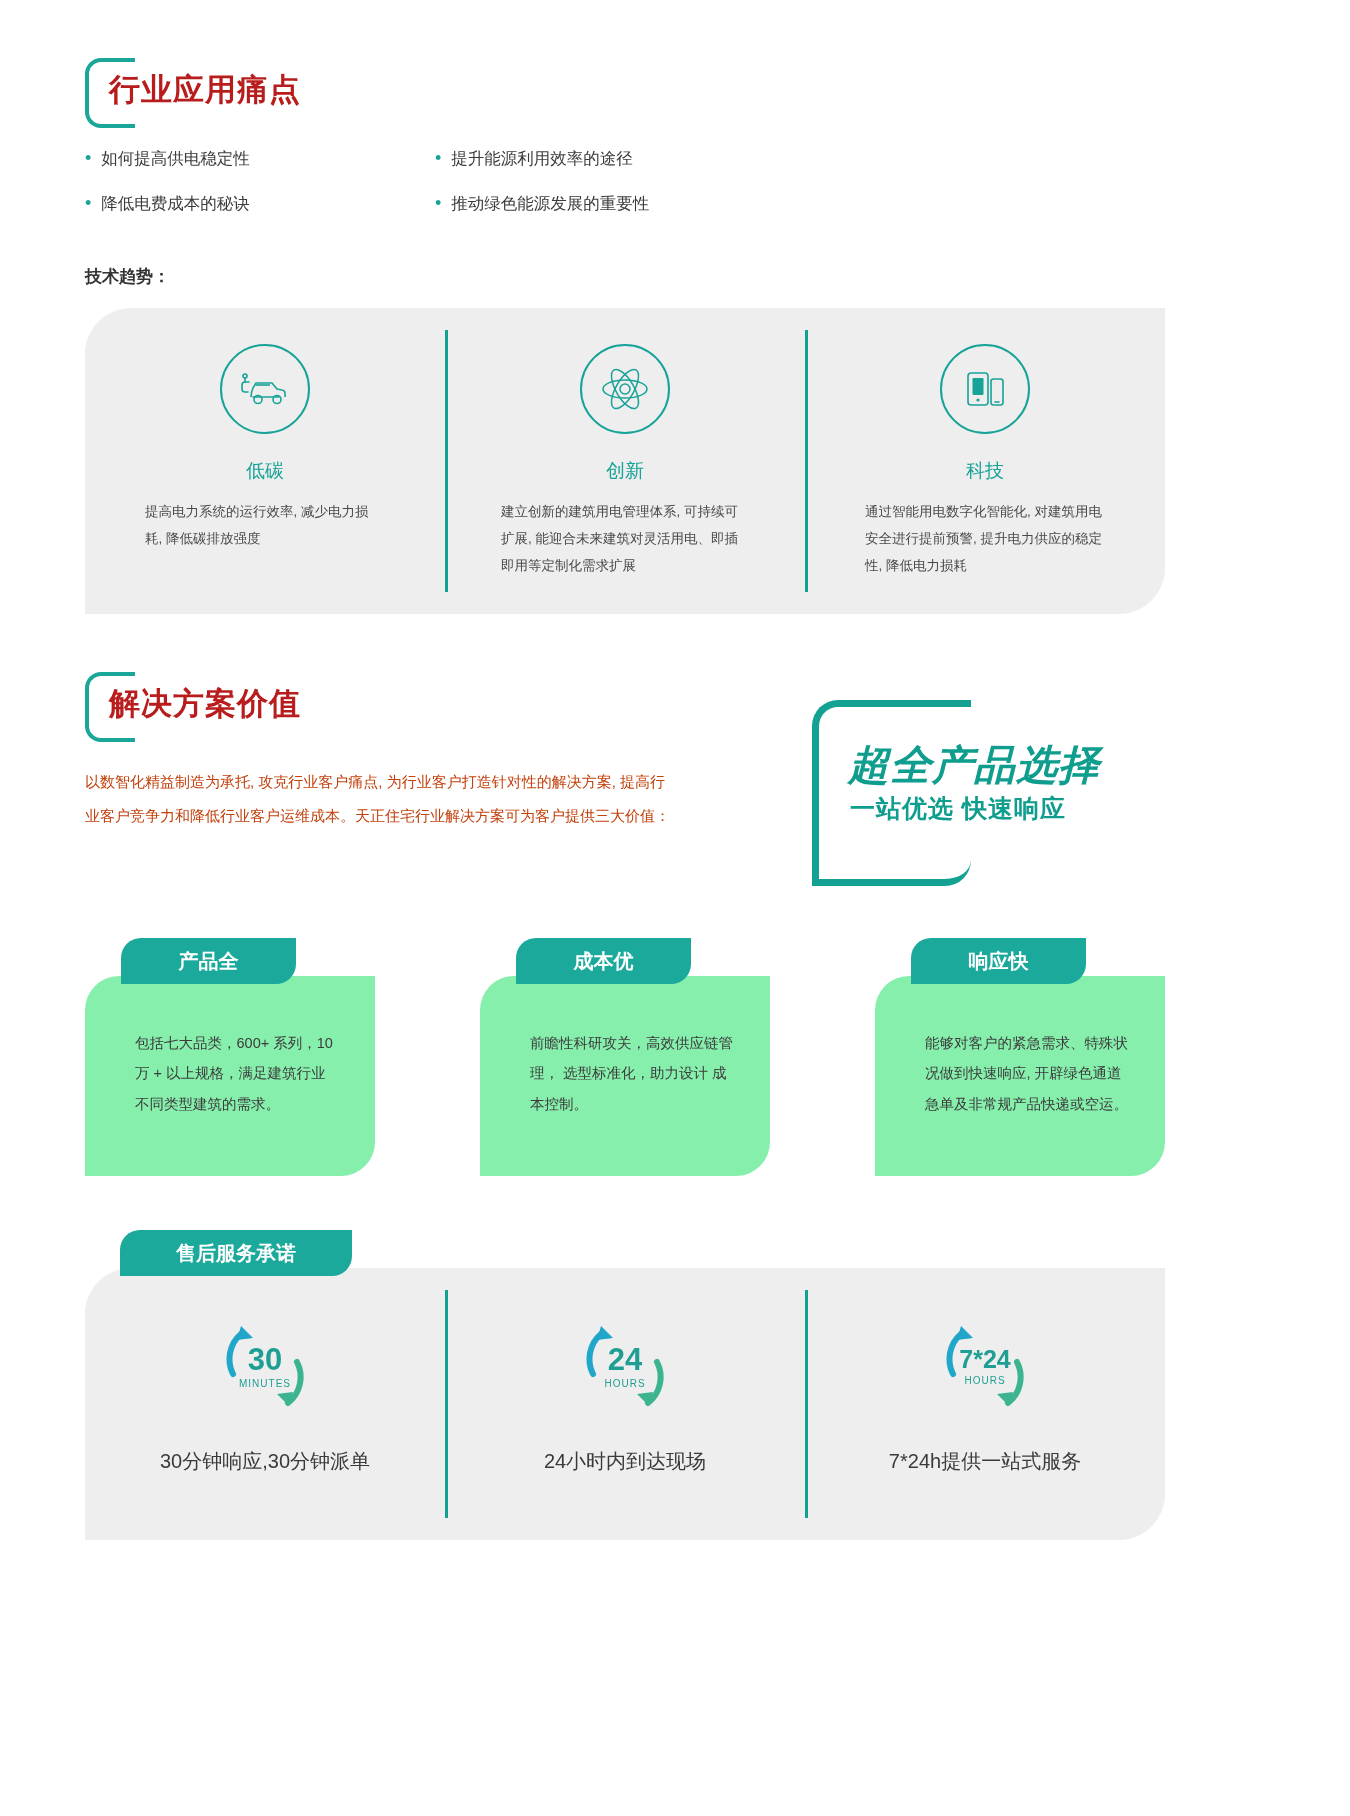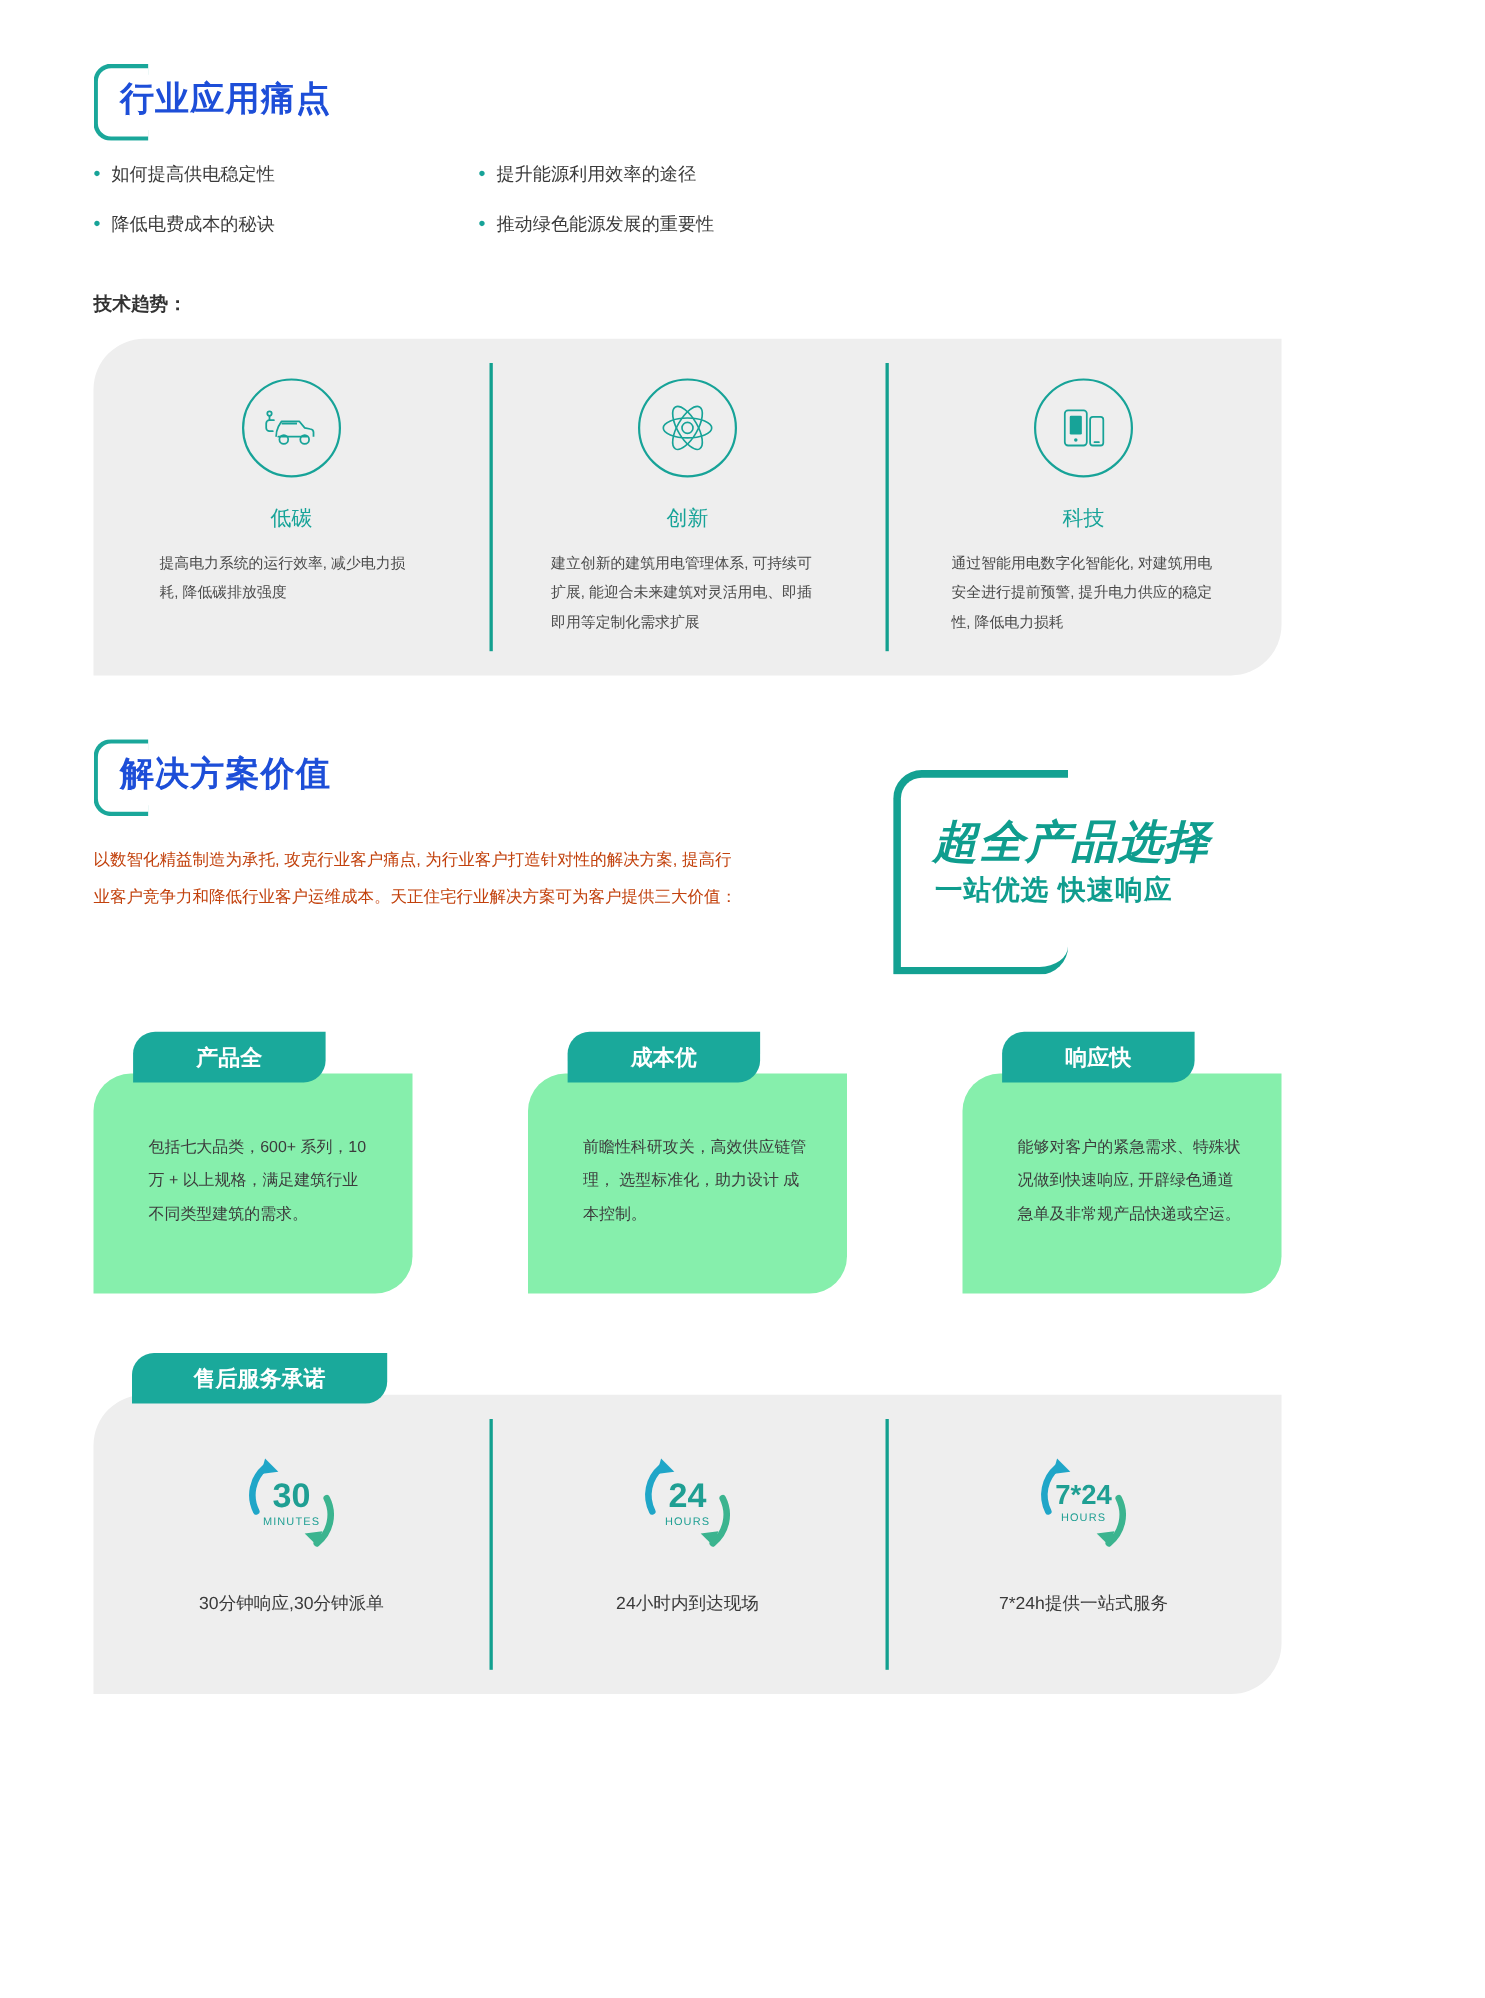--- a/index.html
+++ b/index.html
@@ -31,21 +31,21 @@
     border-radius: 16px 0 0 16px;
     left: 0;
     top: 0;
   }
   .bracket.b-tr {
     border-top-right-radius: 0;
   }
   .section-title {
     font-size: 31px;
     font-weight: bold;
-    color: #1d4ed8;
+    color: #b91c1c;
     letter-spacing: 1px;
     padding-left: 24px;
     line-height: 1;
   }
 
   
   #pain-list {
     position: absolute;
     left: 85px;
     top: 148px;
@@ -269,21 +269,21 @@
     background: #12a08f;
   }
   .svc-badge {
     width: 104px;
     height: 96px;
     margin: 0 auto;
     position: relative;
   }
   .svc-text {
     margin-top: 34px;
-    font-size: 16px;
+    font-size: 20px;
     color: #3a3a3a;
   }
   .badge-label {
     position: absolute;
     left: 0;
     top: 0;
     width: 104px;
     height: 96px;
     display: flex;
     flex-direction: column;

